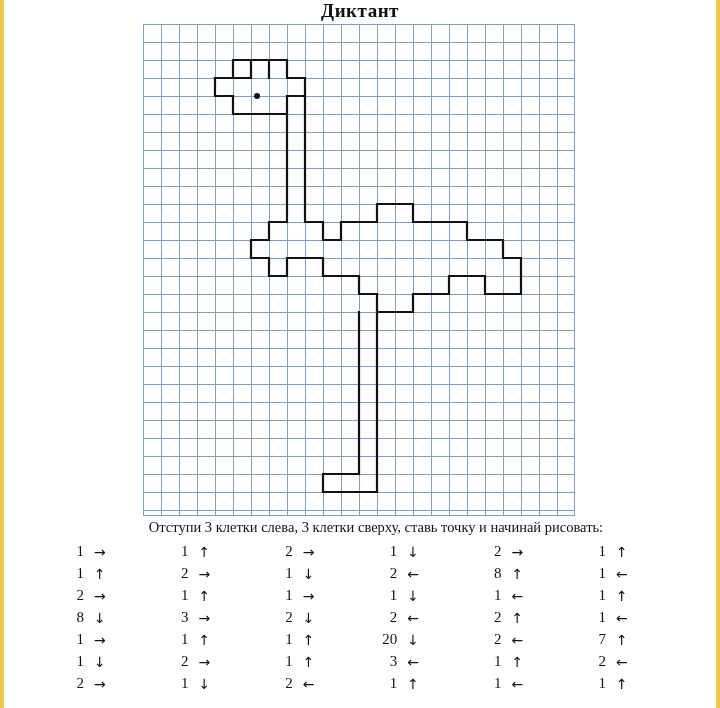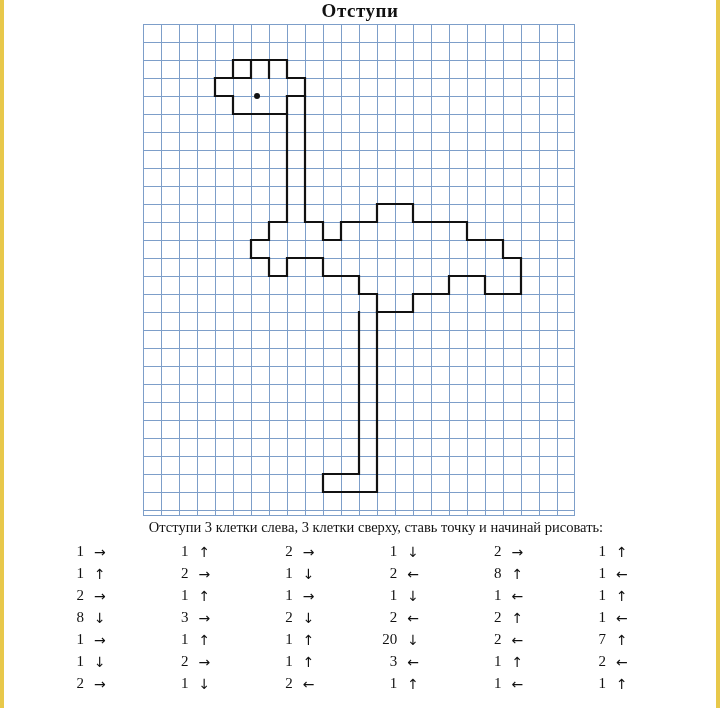--- a/index.html
+++ b/index.html
@@ -111,21 +111,21 @@
   }
 </style>
 </head>
 <body>
 
 <div id="page">
 
   <div class="edge edge-left"></div>
   <div class="edge edge-right"></div>
 
-  <div id="title">Отступи</div>
+  <div id="title">Диктант</div>
 
   <div id="grid-wrap">
     <div id="grid"></div>
     <svg id="figure" viewBox="0 0 432 492" preserveAspectRatio="none">
 
       <polyline points="
           72,54 90,54 90,36 126,36 126,54 126,54
           126,54 126,54 126,54 126,54
           126,54 126,54
           126,54 126,54

